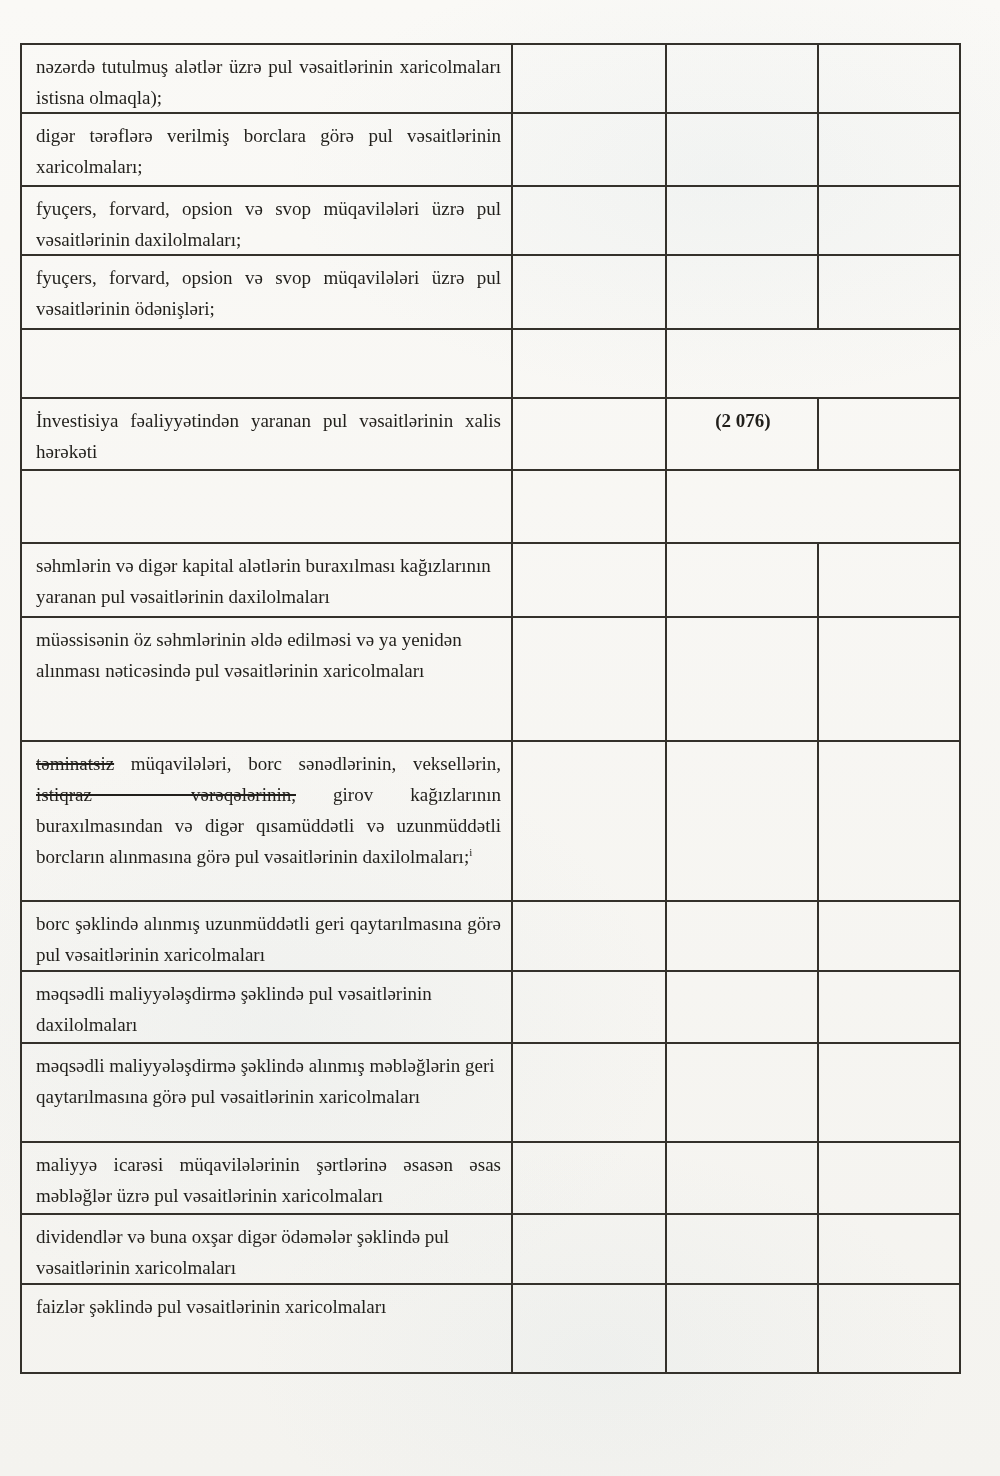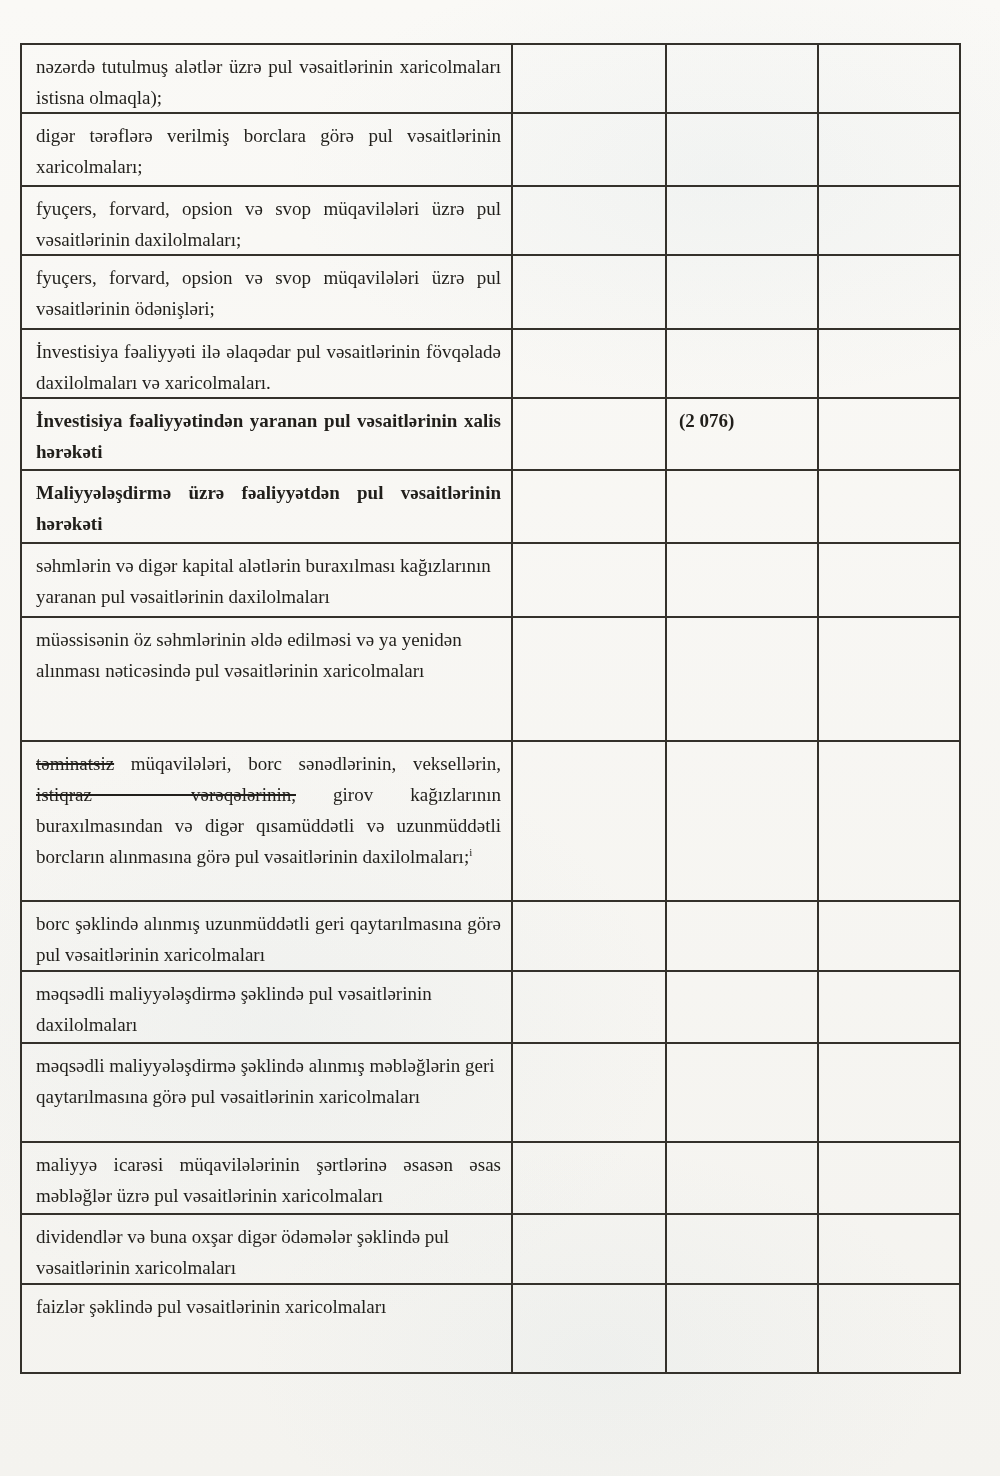--- a/index.html
+++ b/index.html
@@ -30,24 +30,24 @@
     box-sizing:border-box;
   }
   .tr:last-child{border-bottom:none;font-family:Liberation Serif, serif;}
   .td{
     box-sizing:border-box;
     padding:6px 10px 0 13px;
     font-size:19px;
     line-height:31px;
     overflow:hidden;
   }
-  .td + .td{border-left:2px solid #34312b;}
+  .td + .td{border-left:2px solid #34312b;text-align:center;}
   .desc{text-align:left;padding-left:14px;}
   .desc.j{text-align:justify;}
-  .bold{font-weight:bold;}
+  .bold{font-weight:normal;}
   .val{font-weight:bold;padding-left:12px;}
   .strike{text-decoration:line-through;text-decoration-thickness:2px;}
   .strike.gap{word-spacing:62px;}
   .sup{font-size:11px;vertical-align:super;line-height:0;}
   .page-num{
     position:absolute;left:470px;top:1444px;width:60px;
     text-align:center;
     font-family:"DejaVu Sans","Liberation Sans",sans-serif;
     font-weight:bold;font-size:20px;color:#232220;margin-top:44px;
   }
@@ -82,35 +82,33 @@
     </div>
 
     <div class="tr" style="height:74px">
       <div class="td desc j">fyuçers, forvard, opsion və svop müqavilələri üzrə pul vəsaitlərinin ödənişləri;</div>
       <div class="td val"></div>
       <div class="td val"></div>
       <div class="td val"></div>
     </div>
 
     <div class="tr" style="height:69px">
-      <div class="td desc j">İnvestisiya fəaliyyəti ilə əlaqədar pul vəsaitlərinin fövqəladə daxilolmaları və xaricolmaları.</div>
       <div class="td val"></div>
       <div class="td val"></div>
       <div class="td val"></div>
     </div>
 
     <div class="tr" style="height:72px">
       <div class="td desc j bold">İnvestisiya fəaliyyətindən yaranan pul vəsaitlərinin xalis hərəkəti</div>
       <div class="td val"></div>
       <div class="td val">(2 076)</div>
       <div class="td val"></div>
     </div>
 
     <div class="tr" style="height:73px">
-      <div class="td desc j bold">Maliyyələşdirmə üzrə fəaliyyətdən pul vəsaitlərinin hərəkəti</div>
       <div class="td val"></div>
       <div class="td val"></div>
       <div class="td val"></div>
     </div>
 
     <div class="tr" style="height:74px">
       <div class="td desc">səhmlərin və digər kapital alətlərin buraxılması kağızlarının yaranan pul vəsaitlərinin daxilolmaları</div>
       <div class="td val"></div>
       <div class="td val"></div>
       <div class="td val"></div>

